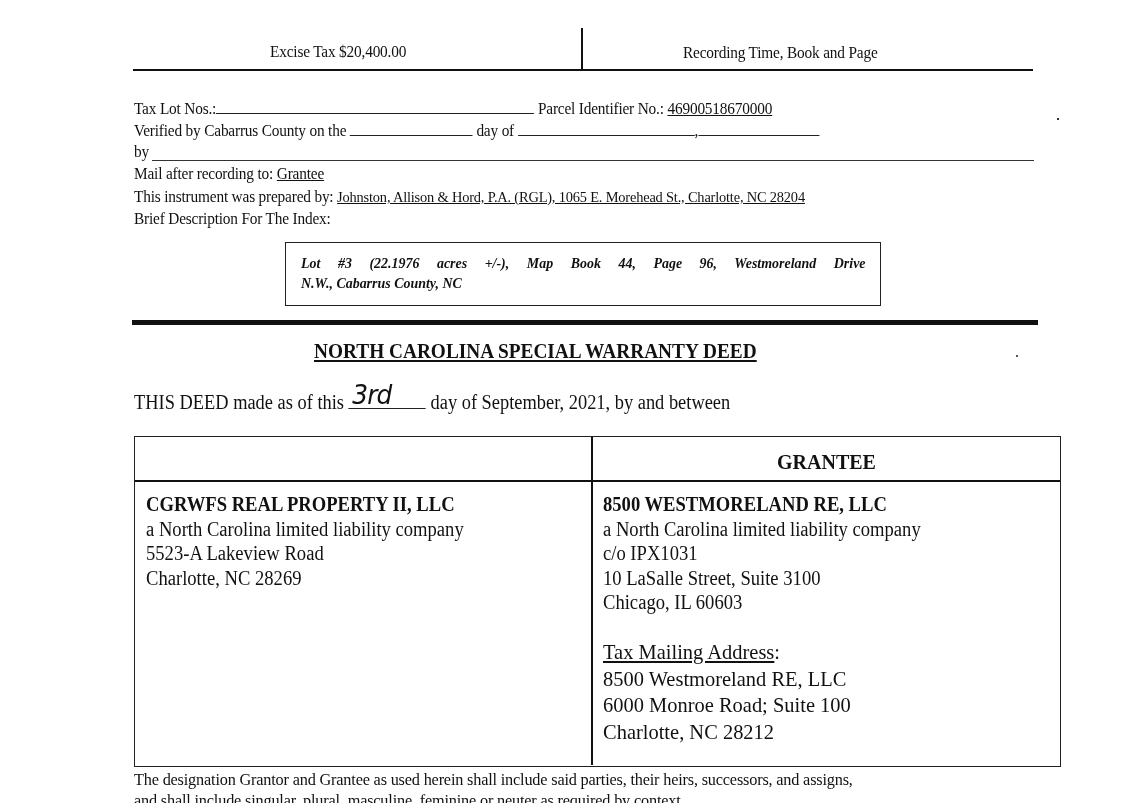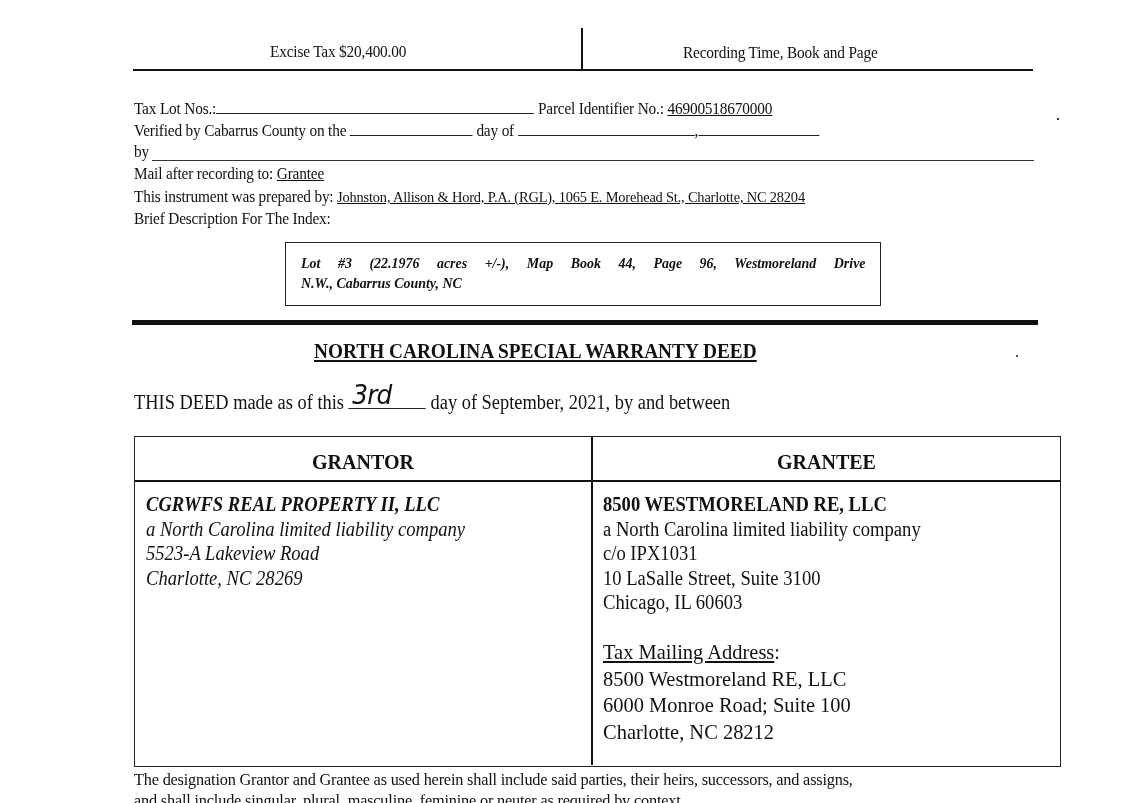--- a/index.html
+++ b/index.html
@@ -72,24 +72,23 @@
   </span>
   <span>day of September, 2021, by and between</span>
 </div>
 
 <div class="box" style="left:134px; top:436px; width:927px; height:331px; border-width:1.5px;">
 
   <div class="hline" style="left:456px; top:0; width:1.5px; height:328px;"></div>
 
   <div class="hline" style="left:0; top:43px; width:925px; height:1.5px;"></div>
 
-  <div class="abs bold" style="left:0; top:14px; width:456px; text-align:center; font-size:20px;">GRANTOR</div>
   <div class="abs bold" style="left:458px; top:14px; width:467px; text-align:center; font-size:20px;">GRANTEE</div>
 
-  <div class="abs" style="left:11px; top:55px;font-style:italic;">
+  <div class="abs" style="left:11px; top:55px;">
     <div class="cell-text bold">CGRWFS REAL PROPERTY II, LLC</div>
     <div class="cell-text">a North Carolina limited liability company</div>
     <div class="cell-text">5523-A Lakeview Road</div>
     <div class="cell-text">Charlotte, NC  28269</div>
   </div>
 
   <div class="abs" style="left:468px; top:55px;">
     <div class="cell-text bold">8500 WESTMORELAND RE, LLC</div>
     <div class="cell-text">a North Carolina limited liability company</div>
     <div class="cell-text">c/o IPX1031</div>

